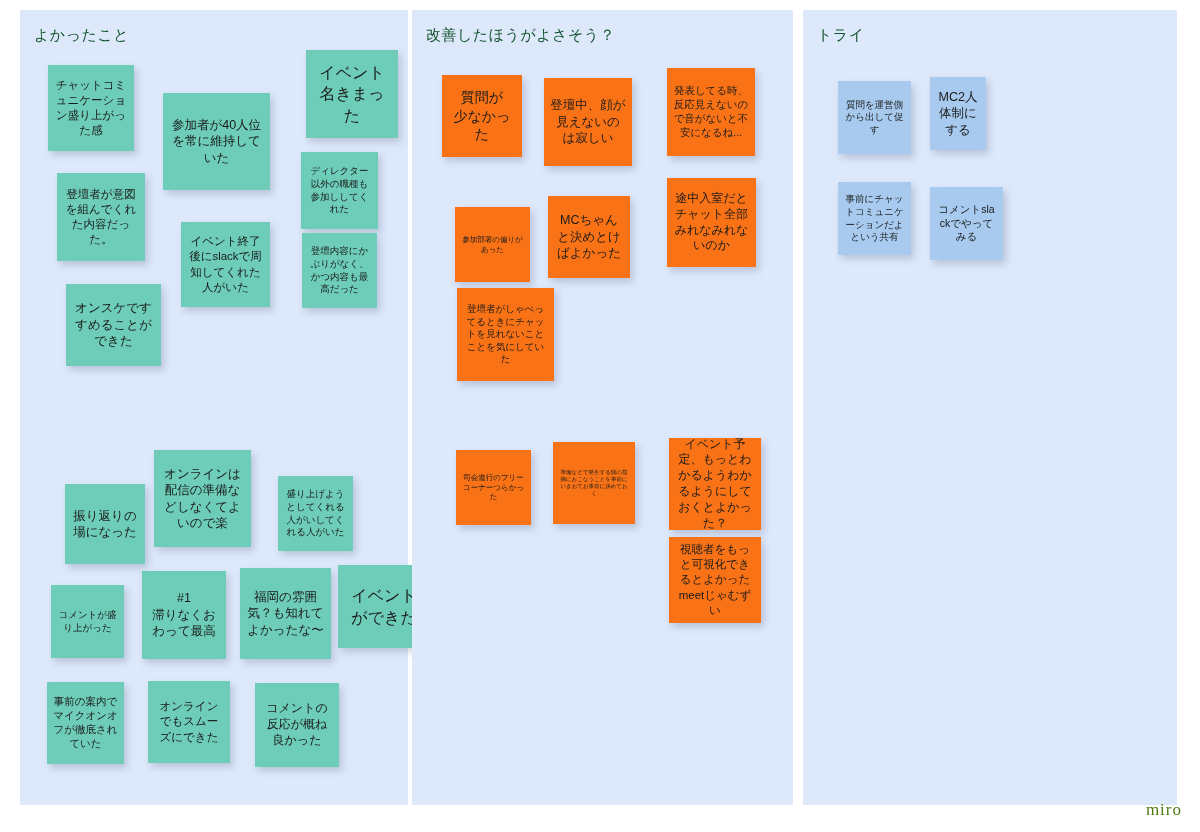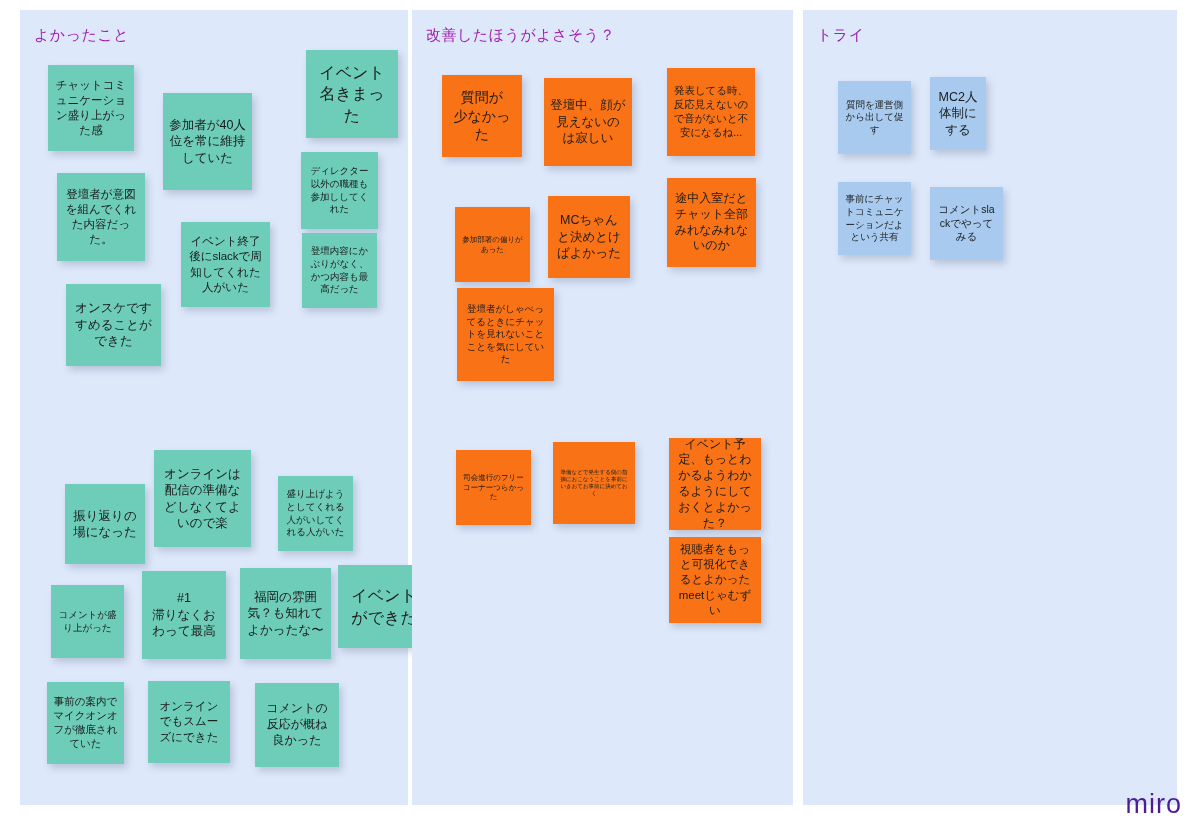--- a/index.html
+++ b/index.html
@@ -21,21 +21,21 @@
   .panel {
     position: absolute;
     background: #dde8fb;
     box-sizing: border-box;
   }
   .panel-title {
     position: absolute;
     left: 14px;
     top: 16px;
     font-size: 15px;
-    color: #a21caf;
+    color: #14532d;
     font-family: "Liberation Sans", "DejaVu Sans", sans-serif;
     letter-spacing: 0.5px;
     white-space: nowrap;
   }
   .note {
     position: absolute;
     box-sizing: border-box;
     display: flex;
     align-items: center;
     justify-content: center;
@@ -49,34 +49,34 @@
     font-family: "Liberation Sans", "DejaVu Sans", sans-serif;
   }
   .note-green { background: #6dcdb8; }
   .note-red   { background: #f97316; }
   .note-blue  { background: #a7caee; }
 
   .miro-logo {
     position: absolute;
     right: 18px;
     bottom: 12px;
-    font-size: 27px;
-    color: #4c1d95;
+    font-size: 17px;
+    color: #4d7c0f;
     letter-spacing: 1px;
-    font-family: Liberation Sans, sans-serif;
+    font-family: Liberation Serif, serif;
   }
 </style>
 </head>
 <body>
 
 <div id="board">
     <div class="panel" style="left: 20px; top: 10px; width: 388px; height: 795px;">
       <div class="panel-title">よかったこと</div>
       <div class="note note-green" style="left: 28px; top: 55px; width: 86px; height: 86px; font-size: 11.5px; white-space: pre-wrap;">チャットコミュニケーション盛り上がった感</div>
-      <div class="note note-green" style="left: 143px; top: 83px; width: 89px; height: 97px; font-size: 12.5px; white-space: pre-wrap;">参加者が40人位を常に維持していた</div>
+      <div class="note note-green" style="left: 143px; top: 83px; width: 107px; height: 97px; font-size: 12.5px; white-space: pre-wrap;">参加者が40人位を常に維持していた</div>
       <div class="note note-green" style="left: 286px; top: 40px; width: 92px; height: 88px; font-size: 16px; white-space: pre-wrap;">イベント名きまった</div>
       <div class="note note-green" style="left: 281px; top: 142px; width: 77px; height: 77px; font-size: 9.5px; white-space: pre-wrap;">ディレクター以外の職種も参加ししてくれた</div>
       <div class="note note-green" style="left: 37px; top: 163px; width: 88px; height: 88px; font-size: 11.5px; white-space: pre-wrap;">登壇者が意図を組んでくれた内容だった。</div>
       <div class="note note-green" style="left: 161px; top: 212px; width: 89px; height: 85px; font-size: 11.5px; white-space: pre-wrap;">イベント終了後にslackで周知してくれた人がいた</div>
       <div class="note note-green" style="left: 282px; top: 223px; width: 75px; height: 75px; font-size: 9.5px; white-space: pre-wrap;">登壇内容にかぶりがなく、かつ内容も最高だった</div>
       <div class="note note-green" style="left: 46px; top: 274px; width: 95px; height: 82px; font-size: 12.5px; white-space: pre-wrap;">オンスケですすめることができた</div>
       <div class="note note-green" style="left: 134px; top: 440px; width: 97px; height: 97px; font-size: 12.5px; white-space: pre-wrap;">オンラインは配信の準備などしなくてよいので楽</div>
       <div class="note note-green" style="left: 45px; top: 474px; width: 80px; height: 80px; font-size: 12.5px; white-space: pre-wrap;">振り返りの場になった</div>
       <div class="note note-green" style="left: 258px; top: 466px; width: 75px; height: 75px; font-size: 9.5px; white-space: pre-wrap;">盛り上げようとしてくれる人がいしてくれる人がいた</div>
       <div class="note note-green" style="left: 31px; top: 575px; width: 73px; height: 73px; font-size: 9.5px; white-space: pre-wrap;">コメントが盛り上がった</div>

